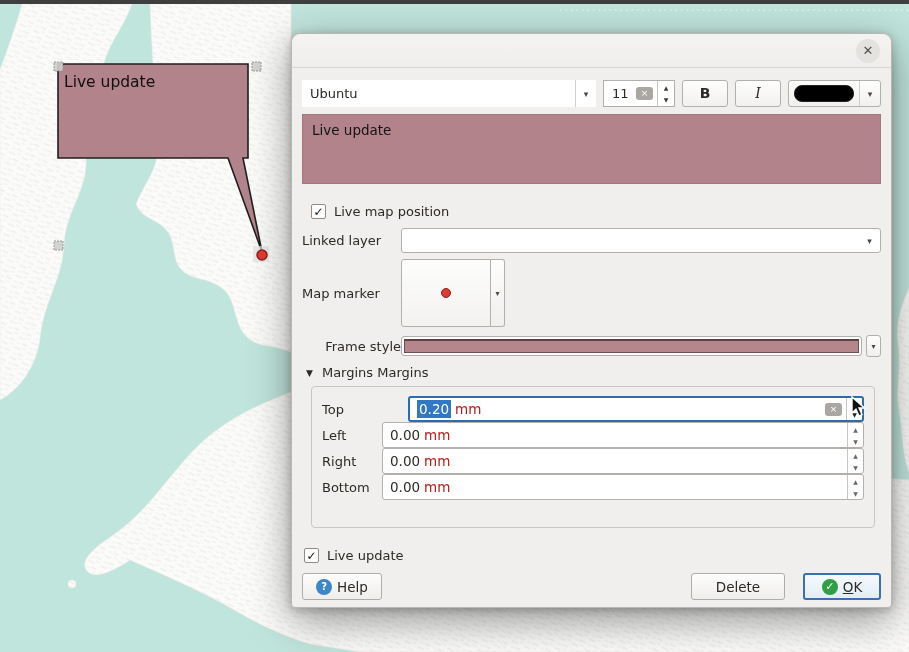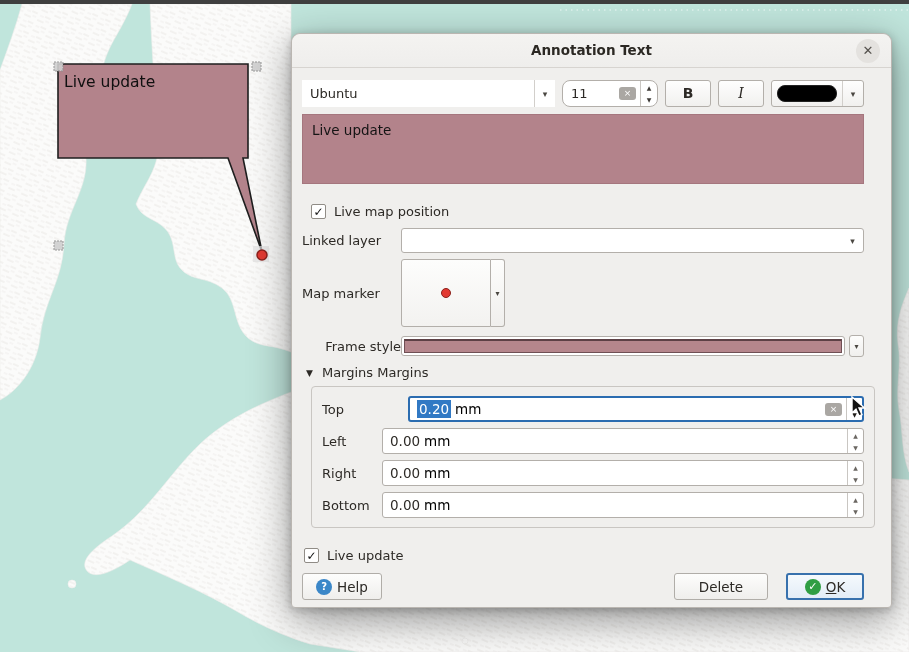--- a/index.html
+++ b/index.html
@@ -13,30 +13,30 @@
   
   .dialog { position:absolute; left:291px; top:33px; width:601px; height:575px;
     background:#f0efed; border:1px solid #bab6b1; border-radius:9px 9px 4px 4px;
     box-shadow:0 12px 42px rgba(0,0,0,.42), 0 2px 10px rgba(0,0,0,.22); z-index:10; }
   .titlebar { position:absolute; left:0; top:0; right:0; height:34px; border-bottom:1px solid #d7d4d0;
     border-radius:9px 9px 0 0; background:linear-gradient(#f4f3f1,#efeeec); }
   .titlebar .title { position:absolute; left:0; right:0; top:8px; text-align:center; font-weight:bold; font-size:13.5px; color:#2b2823; }
   .closebtn { position:absolute; right:11px; top:5px; width:24px; height:24px; border-radius:50%;
     background:#e4e2df; color:#55524e; font-size:13px; line-height:24px; text-align:center; cursor:pointer; }
 
-  .row { position:absolute; left:10px; right:27px; }
+  .row { position:absolute; left:10px; right:10px; }
 
   
   .fontrow { top:46px; height:27px; display:flex; gap:7px; }
   .combo, .btnq { background:linear-gradient(#fefefe,#f1f0ee); border:1px solid #b3afaa; border-radius:3px; }
   .fontcombo { flex:1; background:#fff; display:flex; align-items:center; position:relative; }
   .fontcombo .val { padding-left:8px; }
   .arrowsect { position:absolute; right:0; top:0; bottom:0; width:21px; border-left:1px solid #d2cfcb;
     display:flex; align-items:center; justify-content:center; color:#4a4741; font-size:9px; }
-  .sizespin { width:96px; background:#fff; border:1px solid #b3afaa; border-radius:8px; position:relative; display:flex; align-items:center; }
+  .sizespin { width:72px; background:#fff; border:1px solid #b3afaa; border-radius:0; position:relative; display:flex; align-items:center; }
   .sizespin .val { padding-left:8px; }
   .clearicon { width:17px; height:13px; background:#aaa7a3; border-radius:3px; color:#fff; font-size:9px;
     line-height:13px; text-align:center; position:absolute; right:21px; top:6px; }
   .spinsect { position:absolute; right:0; top:0; bottom:0; width:17px; border-left:1px solid #c9c6c2;
     display:flex; flex-direction:column; }
   .spinsect span { flex:1; display:flex; align-items:center; justify-content:center; font-size:6px; color:#3c3935; }
   .btnq { width:46px; text-align:center; line-height:25px; font-size:14px; }
   .bold { font-weight:bold; }
   .italic { font-style:italic; font-family:"DejaVu Serif",serif; }
   .colorbtn { width:93px; position:relative; display:flex; align-items:center; padding-left:5px; }
@@ -68,28 +68,28 @@
   .framewrap { flex:1; display:flex; align-items:center; gap:4px; }
   .framepreview { flex:1; height:20px; background:#fff; border:1px solid #b3afaa; border-radius:3px; padding:2px; }
   .framefill { width:100%; height:100%; background:#b5868c; border:1px solid #6f4f54; border-top:2px solid #5d4045; }
   .framearrow { width:15px; height:22px; background:linear-gradient(#fdfdfc,#f0efed); border:1px solid #b3afaa;
     border-radius:3px; display:flex; align-items:center; justify-content:center; font-size:8px; color:#4a4741; }
 
   
   .cmheader { top:331px; left:14px; display:flex; align-items:center; gap:9px; font-size:13px; }
   .cmheader .tri { font-size:9px; color:#2d2a26; }
   .groupbox { position:absolute; left:19px; right:16px; top:352px; height:142px; border:1px solid #c9c6c2;
-    border-radius:4px; background:#f0efed; padding:9px 10px; display:flex; flex-direction:column; gap:6px; }
+    border-radius:4px; background:#f0efed; padding:9px 10px; display:flex; flex-direction:column; }
   .mrow { display:flex; align-items:center; height:26px; }
   .mrow .mlbl { width:60px; flex:0 0 60px; }
   .mfield { flex:1; height:26px; background:#fff; border:1px solid #b3afaa; border-radius:3px;
     position:relative; display:flex; align-items:center; padding-left:7px; font-size:13.5px; }
   .mfield.focus { border:2px solid #2b6cb0;margin-left:26px; }
   .mfield .sel { background:#3179c4; color:#fff; padding:1px 2px; }
-  .mfield .suffix { margin-left:4px; color:#000000; }
+  .mfield .suffix { margin-left:4px; color:#b91c1c; }
   .mspin { position:absolute; right:0; top:0; bottom:0; width:16px; border-left:1px solid #c9c6c2; display:flex; flex-direction:column; }
   .mspin span { flex:1; display:flex; align-items:center; justify-content:center; font-size:6px; color:#6b6762; }
   .mfield.focus .mspin span { color:#201d1a; }
 
   
   .btnrow { top:539px; height:27px; }
   .pbtn { position:absolute; height:27px; background:linear-gradient(#fdfdfc,#efeeec); border:1px solid #b0ada8;
     border-radius:3px; font-size:13.5px; display:flex; align-items:center; justify-content:center; gap:5px; color:#2d2a26; cursor:pointer; }
   .helpbtn { left:0; width:80px; }
   .delbtn { right:96px; width:94px; }
@@ -138,21 +138,20 @@
 
   <rect x="253" y="246" width="16" height="16" fill="#e2e2e2" opacity="0.7"></rect>
   <circle cx="262" cy="255" r="5" fill="#e23a32" stroke="#8c211c" stroke-width="1.5"></circle>
 </svg>
 
 <div class="topstrip"></div>
 
 <div class="dialog">
 
   <div class="titlebar">
-    <div class="title">Annotation Text</div>
     <div class="closebtn">✕</div>
   </div>
 
   <div class="row fontrow">
     <div class="fontcombo">
       <span class="val">Ubuntu</span>
       <span class="arrowsect">▾</span>
     </div>
     <div class="sizespin">
       <span class="val">11</span>

